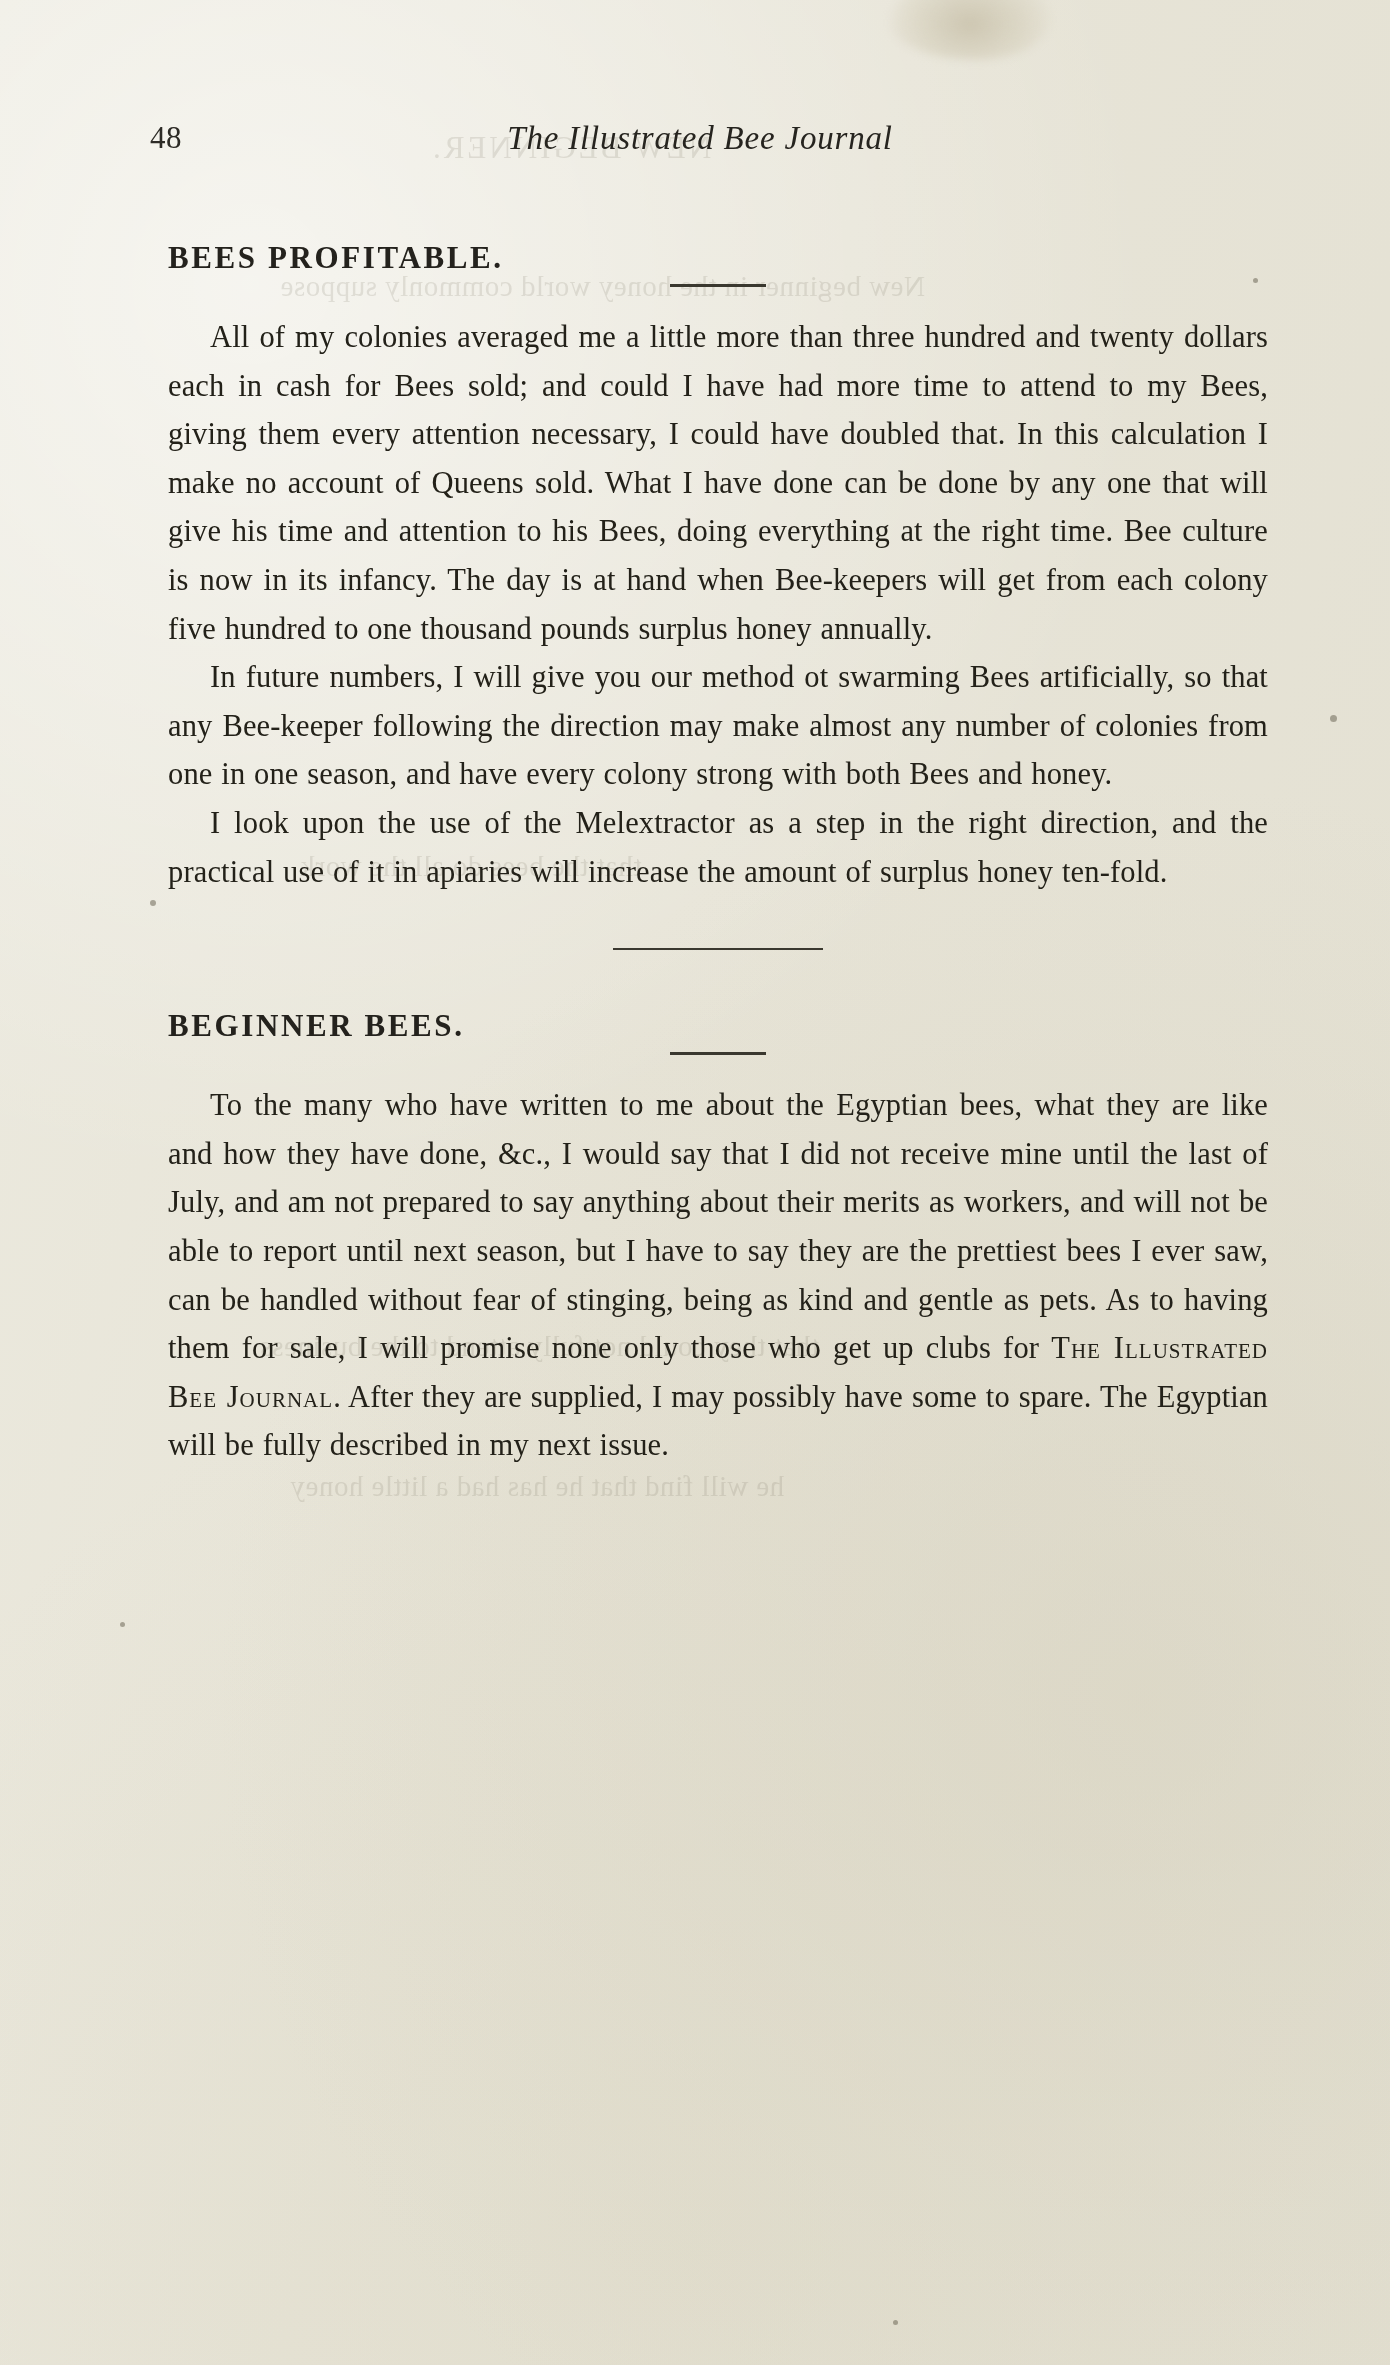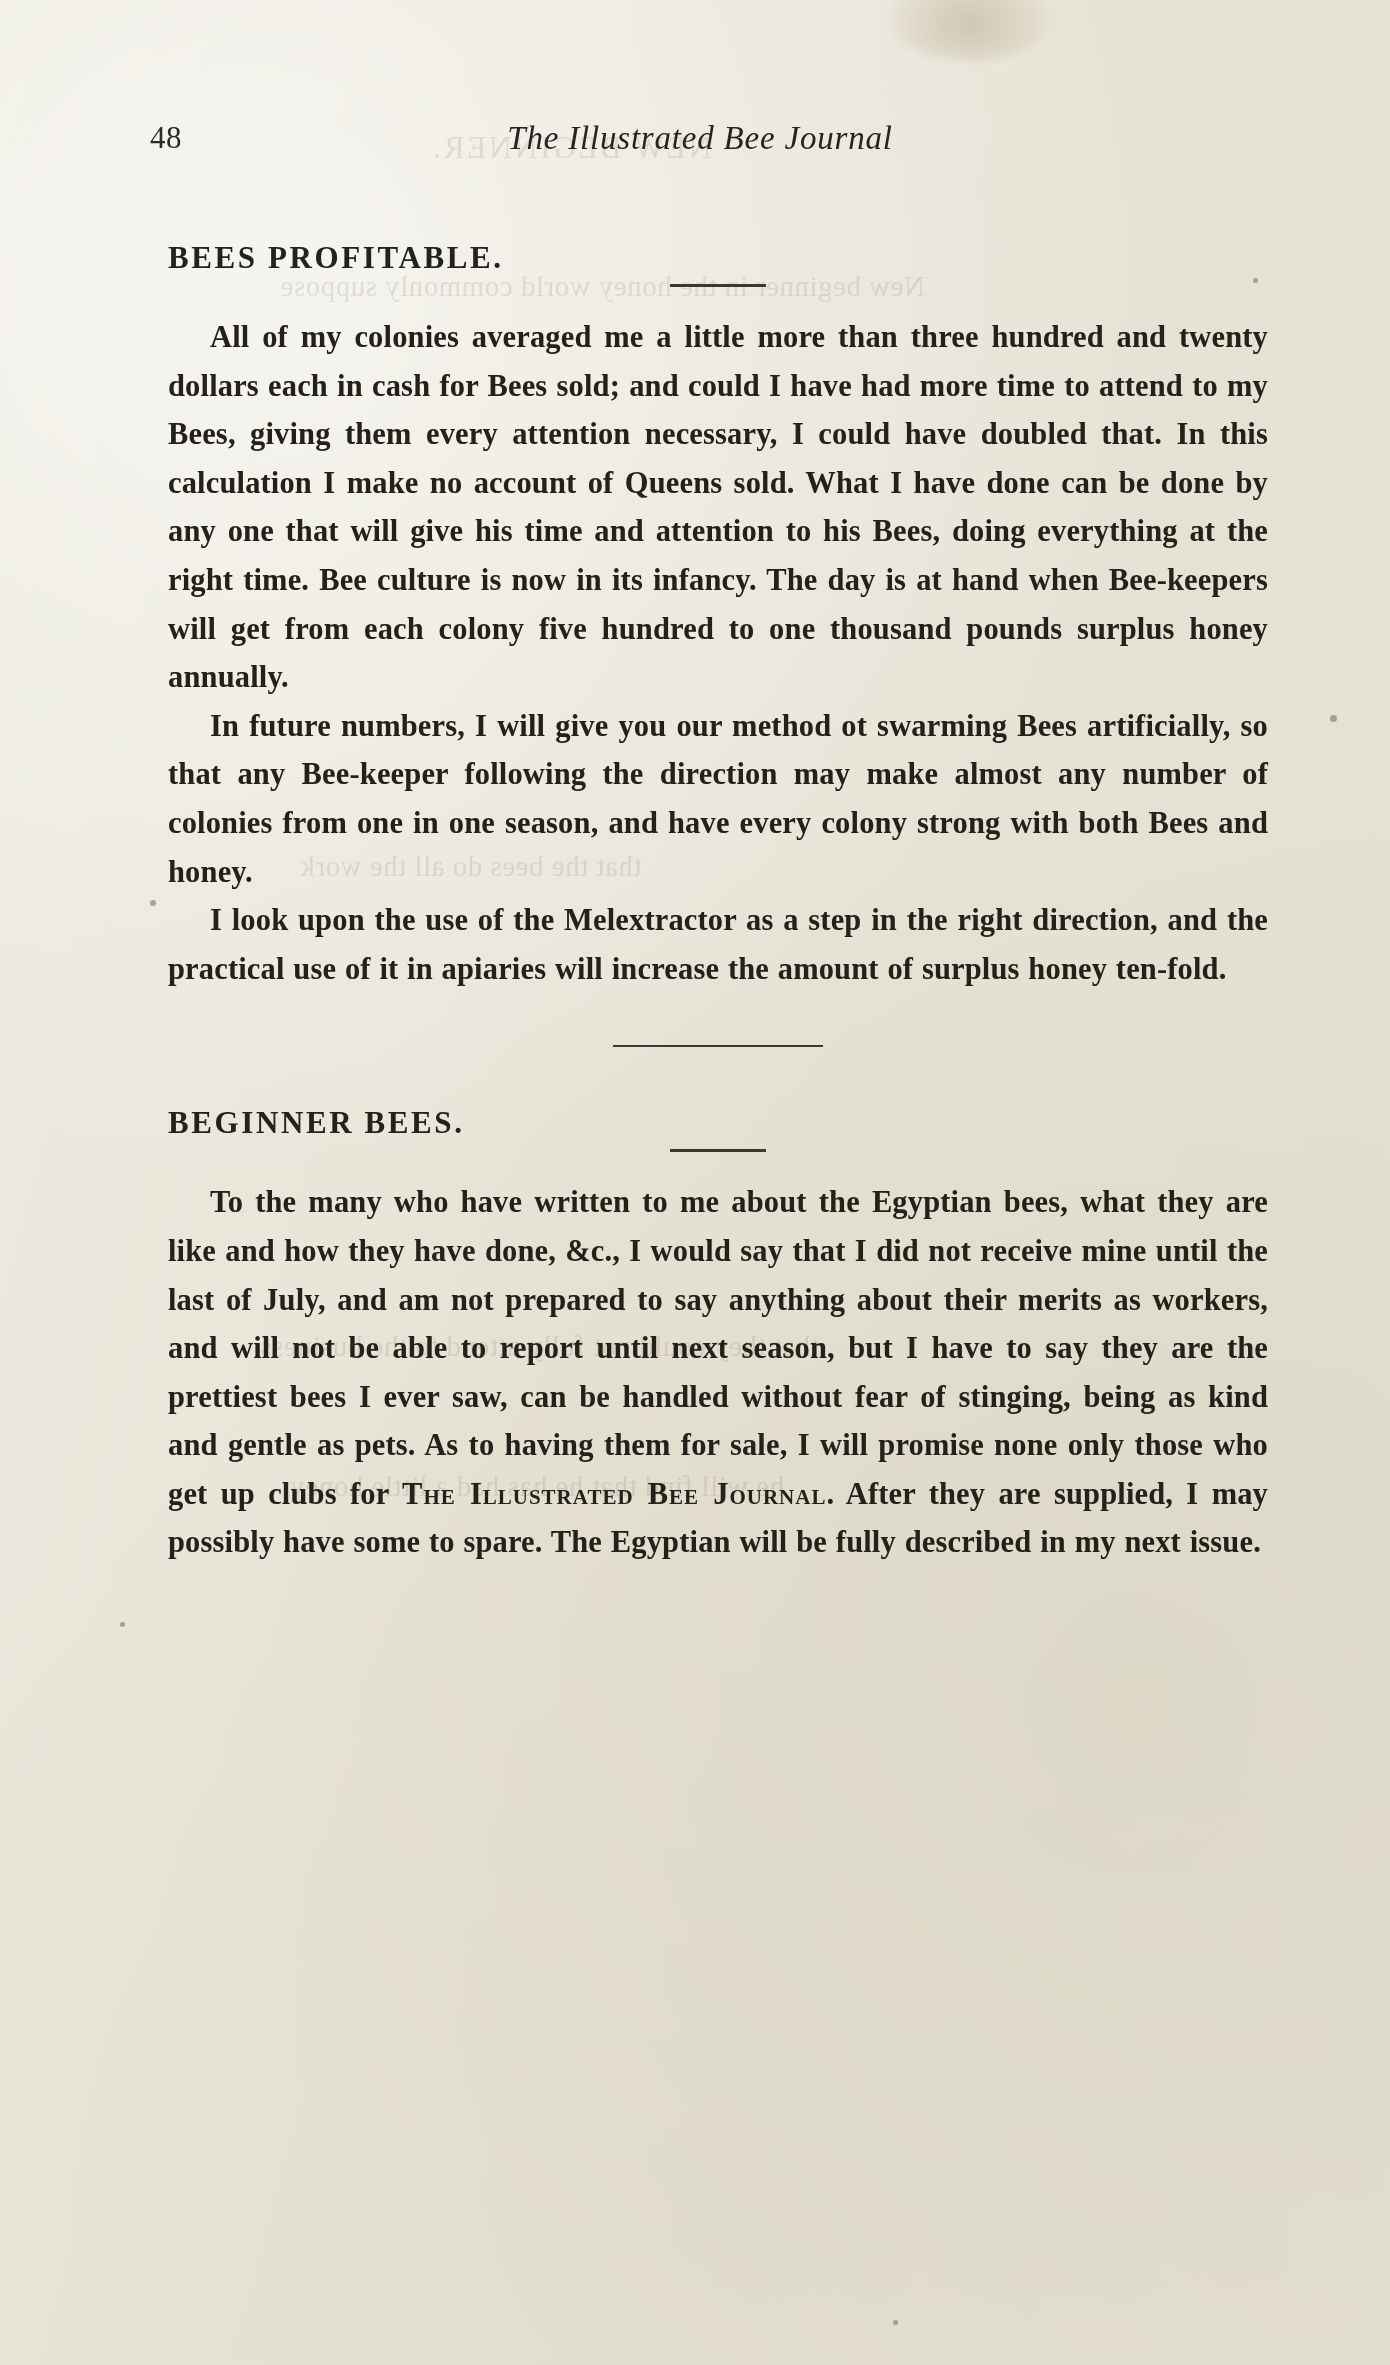--- a/index.html
+++ b/index.html
@@ -120,21 +120,20 @@
 
   p.body {
     margin: 0 0 0 0;
     font-size: 30.5px;
     line-height: 48.6px;
     color: #232119;
     text-align: justify;
     text-indent: 42px;
     letter-spacing: 0.15px;
     word-spacing: 1px;
-    font-weight: bold;
   }
   p.body + p.body { margin-top: 0px; }
 
   .smallcaps {
     font-variant: small-caps;
     letter-spacing: 1px;
   }
 </style>
 </head>
 <body>

